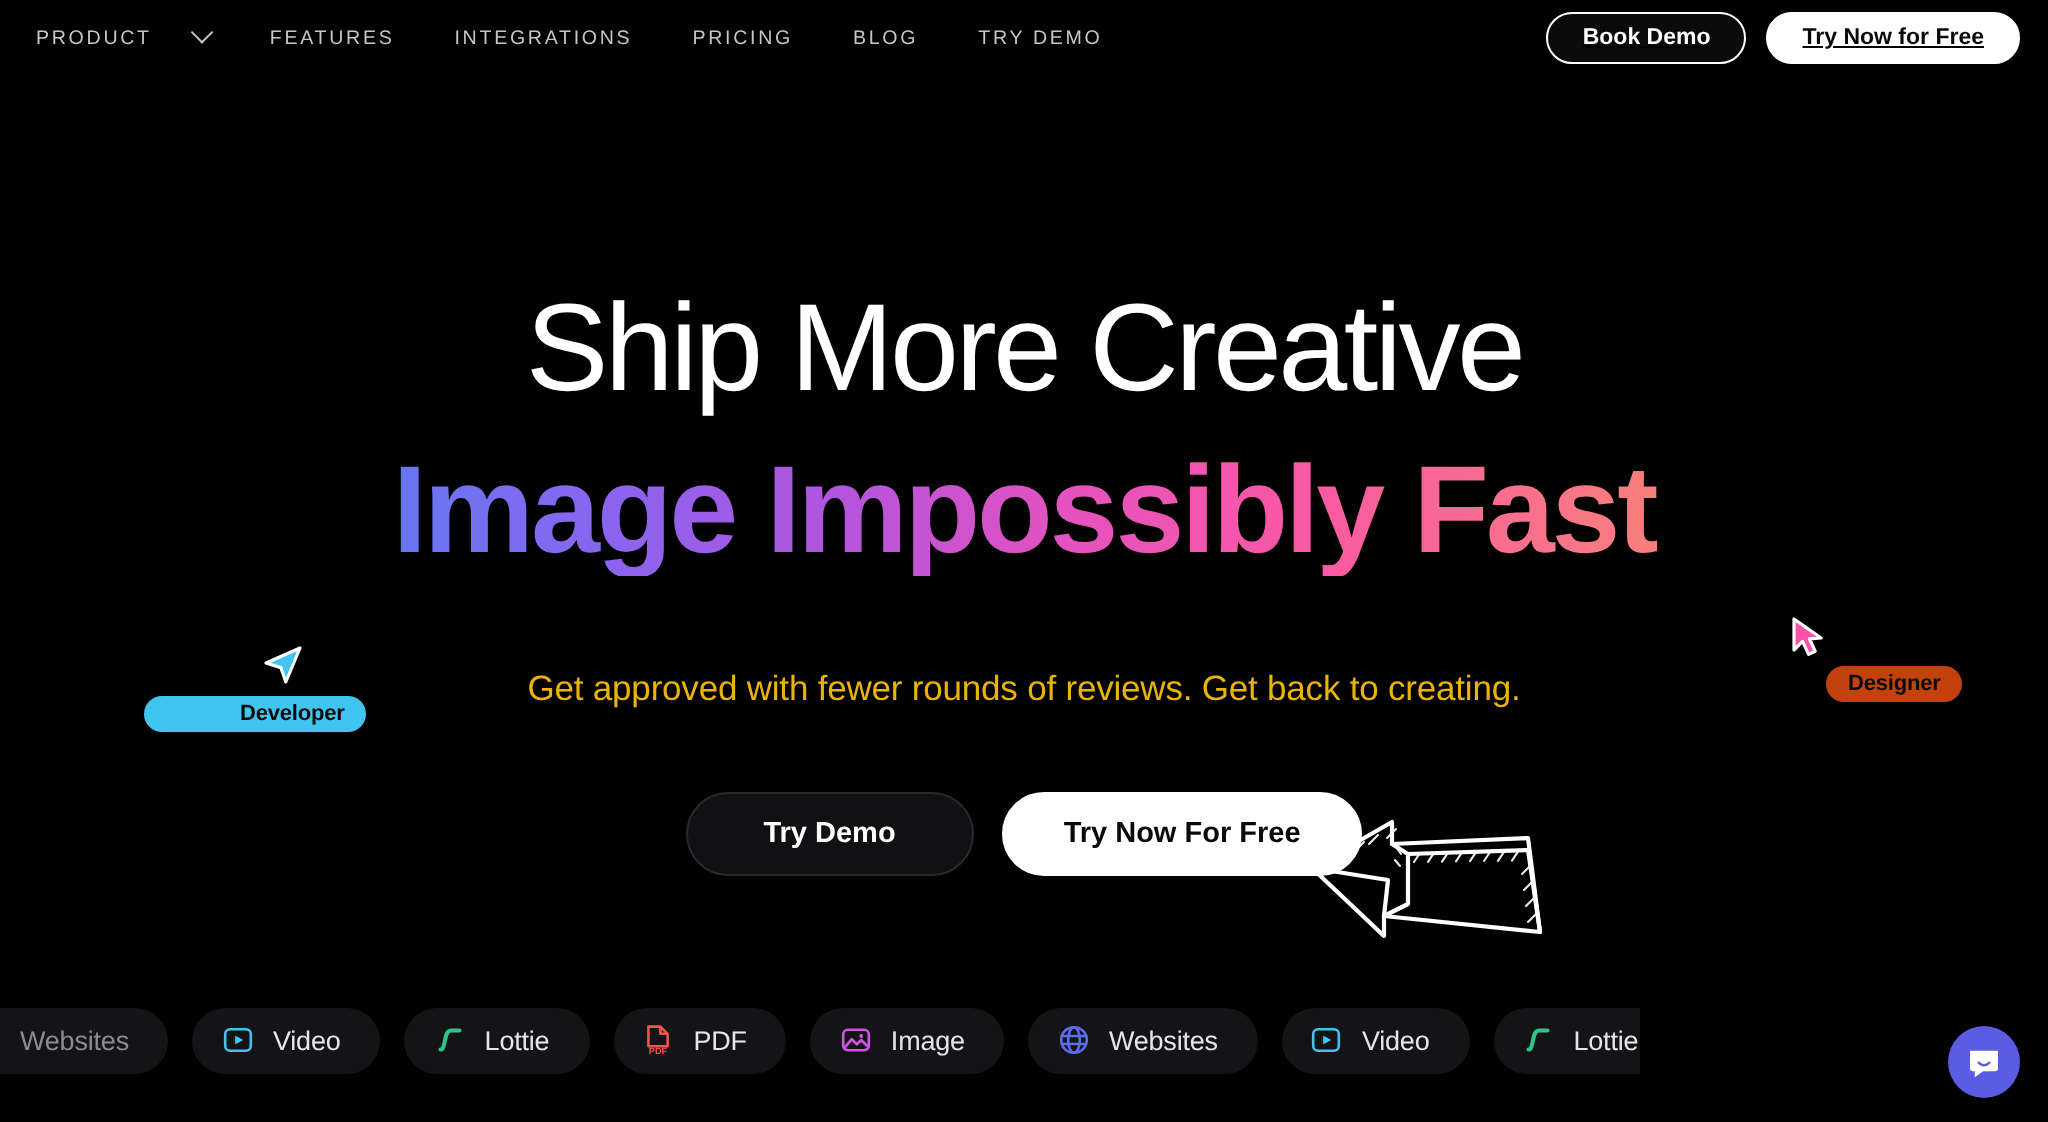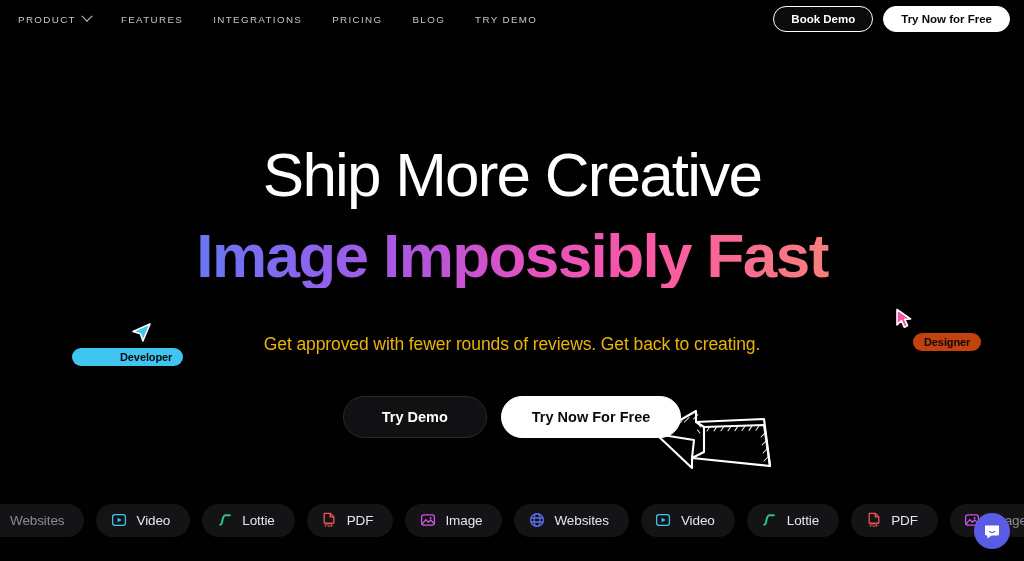--- a/index.html
+++ b/index.html
@@ -76,37 +76,38 @@
     gap: 30px;
   }
   .nav-link {
     font-size: 9.8px;
     letter-spacing: 1.35px;
     color: #c6c6ca;
     text-transform: uppercase;
     font-weight: 500;
     display: flex;
     align-items: center;
-    gap: 5px;
+    gap: 19px;
     cursor: pointer;
     white-space: nowrap;
   }
   .caret {
     display: inline-block;
     width: 8px; height: 8px;
     border-right: 1.3px solid #c6c6ca;
     border-bottom: 1.3px solid #c6c6ca;
     transform: rotate(45deg) translate(-2px,-2px);
     margin-left: 2px;
   }
 
   .nav-actions {
     margin-left: auto;
     display: flex;
     gap: 10px;
+    text-decoration: underline;
   }
   .btn-book {
     font-size: 11.5px;
     font-weight: 600;
     color: #ffffff;
     background: #0b0b0b;
     border: 1px solid #ffffff;
     border-radius: 999px;
     padding: 6px 17px;
     cursor: pointer;
@@ -244,21 +245,21 @@
     left: 652px;
     top: 392px;
     z-index: 25;
   }
 
   
   .chip-bar {
     position: absolute;
     left: 0;
     bottom: 22px;
-    width: 1024px;
+    width: 820px;
     height: 38px;
     overflow: hidden;
     z-index: 20;
   }
   .chip-track {
     display: flex;
     align-items: center;
     gap: 12px;
     height: 38px;
     padding-left: 4px;

